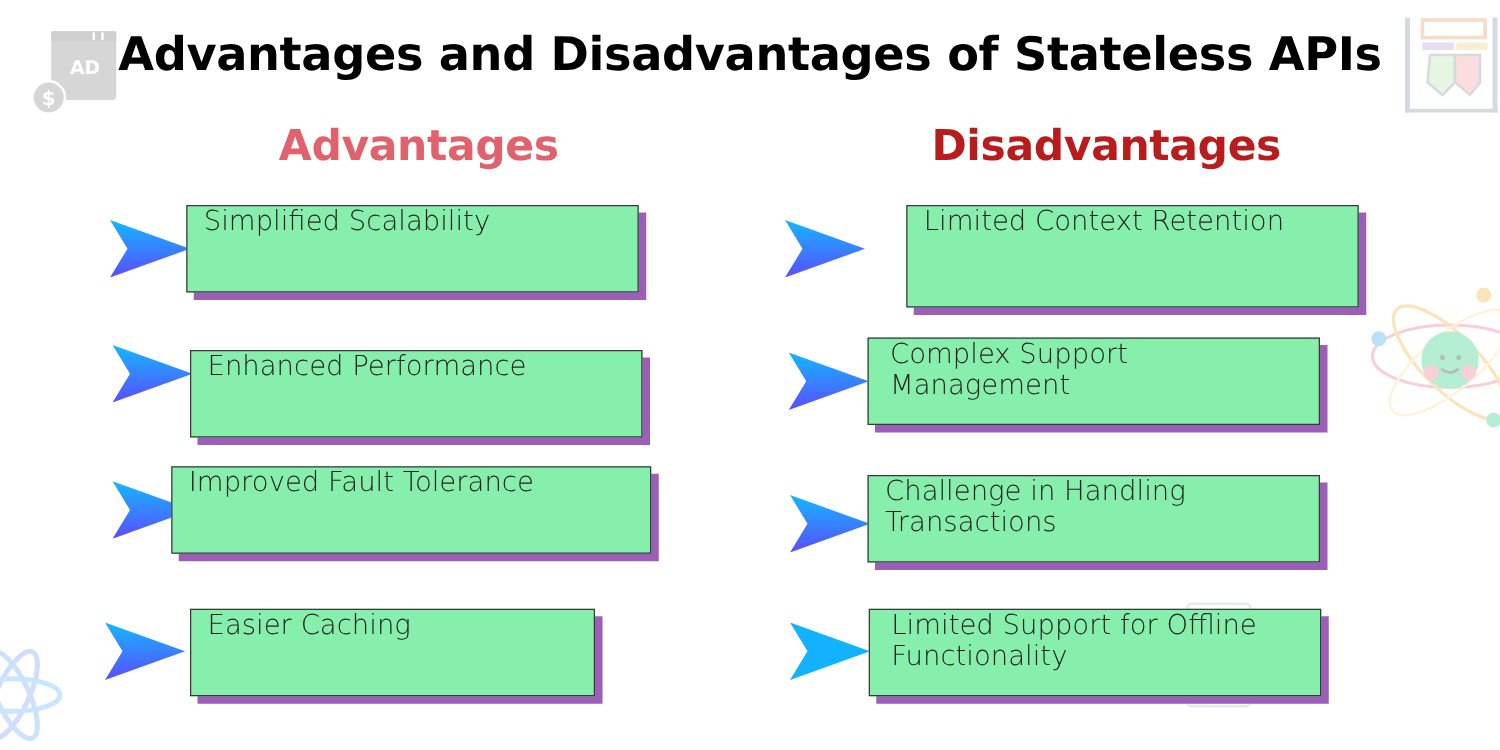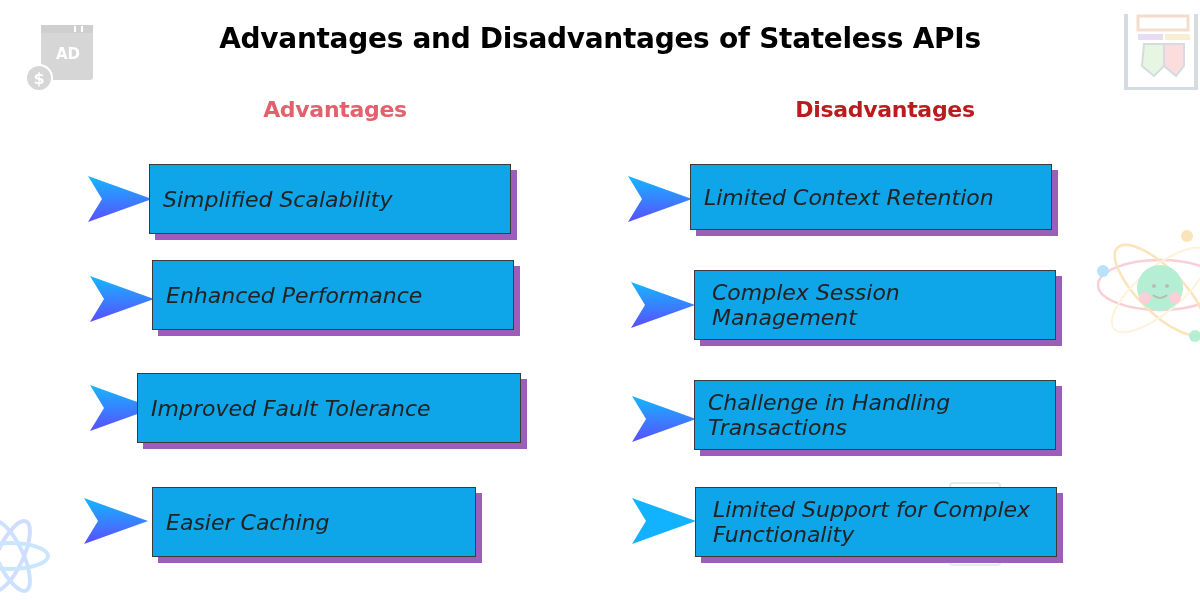--- a/index.html
+++ b/index.html
@@ -4,34 +4,33 @@
 <style>
   html, body { margin: 0; padding: 0; }
   body {
     width: 1200px; height: 600px; position: relative; overflow: hidden;
     background: #ffffff;
     font-family: "DejaVu Sans", "Liberation Sans", sans-serif;
   }
   .title {
     position: absolute; left: 0; top: 22px; width: 1200px; text-align: center;
     font-family: "DejaVu Sans", sans-serif; font-weight: bold;
-    font-size: 28px; color: #000; letter-spacing: -0.3px;
+    font-size: 37px; color: #000; letter-spacing: -0.3px;
   }
   .col-heading {
     position: absolute; top: 97px; font-weight: bold;
-    font-size: 22px; text-align: center; letter-spacing: -0.3px;
+    font-size: 34px; text-align: center; letter-spacing: -0.3px;
     font-family: "DejaVu Sans", sans-serif;
   }
   .box {
     position: absolute; width: 358px; height: 68px;
-    background: #0ea5e9; border: 1.5px solid #3a3a3a;
+    background: #86efac; border: 1.5px solid #3a3a3a;
     box-shadow: 6px 6px 0 #9b5fb8;
-    display: flex; align-items: center; box-sizing: border-box;
+    display: flex; box-sizing: border-box;
     padding-left: 13px;
-    font-style: italic;
   }
   .box-text {
     font-family: "DejaVu Sans", sans-serif; font-size: 22px;
     color: #222; line-height: 25px; font-weight: 300;
   }
   .arrow { position: absolute; width: 64px; height: 46px; }
   .deco { position: absolute; }
 </style>
 </head>
 <body>
@@ -110,21 +109,21 @@
   <svg class="arrow" style="left:88px;top:176px;" viewBox="0 0 64 46">
       <path d="M0 0 L64 23 L0 46 L14 23 Z" fill="url(#arrowGrad)"></path>
     </svg>
   <div class="box" style="left:149px;top:164px;width:362px;height:70px;">
     <span class="box-text">Simplified Scalability</span>
   </div>
 
   <svg class="arrow" style="left:90px;top:276px;" viewBox="0 0 64 46">
       <path d="M0 0 L64 23 L0 46 L14 23 Z" fill="url(#arrowGrad)"></path>
     </svg>
-  <div class="box" style="left:152px;top:260px;width:362px;height:70px;">
+  <div class="box" style="left:152px;top:280px;width:362px;height:70px;">
     <span class="box-text">Enhanced Performance</span>
   </div>
 
   <svg class="arrow" style="left:90px;top:385px;" viewBox="0 0 64 46">
       <path d="M0 0 L64 23 L0 46 L14 23 Z" fill="url(#arrowGrad)"></path>
     </svg>
   <div class="box" style="left:137px;top:373px;width:384px;height:70px;">
     <span class="box-text">Improved Fault Tolerance</span>
   </div>
 
@@ -133,37 +132,37 @@
     </svg>
   <div class="box" style="left:152px;top:487px;width:324px;height:70px;">
     <span class="box-text">Easier Caching</span>
   </div>
 </div>
 
 <div>
   <svg class="arrow" style="left:628px;top:176px;" viewBox="0 0 64 46">
       <path d="M0 0 L64 23 L0 46 L14 23 Z" fill="url(#arrowGrad)"></path>
     </svg>
-  <div class="box" style="left:690px;top:164px;width:362px;height:66px;">
+  <div class="box" style="left:725px;top:164px;width:362px;height:82px;">
     <span class="box-text">Limited Context Retention</span>
   </div>
 
   <svg class="arrow" style="left:631px;top:282px;" viewBox="0 0 64 46">
       <path d="M0 0 L64 23 L0 46 L14 23 Z" fill="url(#arrowGrad)"></path>
     </svg>
   <div class="box" style="left:694px;top:270px;width:362px;height:70px;padding-left:17px;">
-    <span class="box-text" style="width:250px;">Complex Session Management</span>
+    <span class="box-text" style="width:250px;">Complex Support Management</span>
   </div>
 
   <svg class="arrow" style="left:632px;top:396px;" viewBox="0 0 64 46">
       <path d="M0 0 L64 23 L0 46 L14 23 Z" fill="url(#arrowGrad)"></path>
     </svg>
   <div class="box" style="left:694px;top:380px;width:362px;height:70px;">
     <span class="box-text" style="width:300px;">Challenge in Handling Transactions</span>
   </div>
 
   <svg class="arrow" style="left:632px;top:498px;" viewBox="0 0 64 46">
       <path d="M0 0 L64 23 L0 46 L14 23 Z" fill="url(#arrowGradLight)"></path>
     </svg>
   <div class="box" style="left:695px;top:487px;width:362px;height:70px;padding-left:17px;">
-    <span class="box-text" style="width:345px;">Limited Support for Complex Functionality</span>
+    <span class="box-text" style="width:345px;">Limited Support for Offline Functionality</span>
   </div>
 </div>
 
 </body></html>

